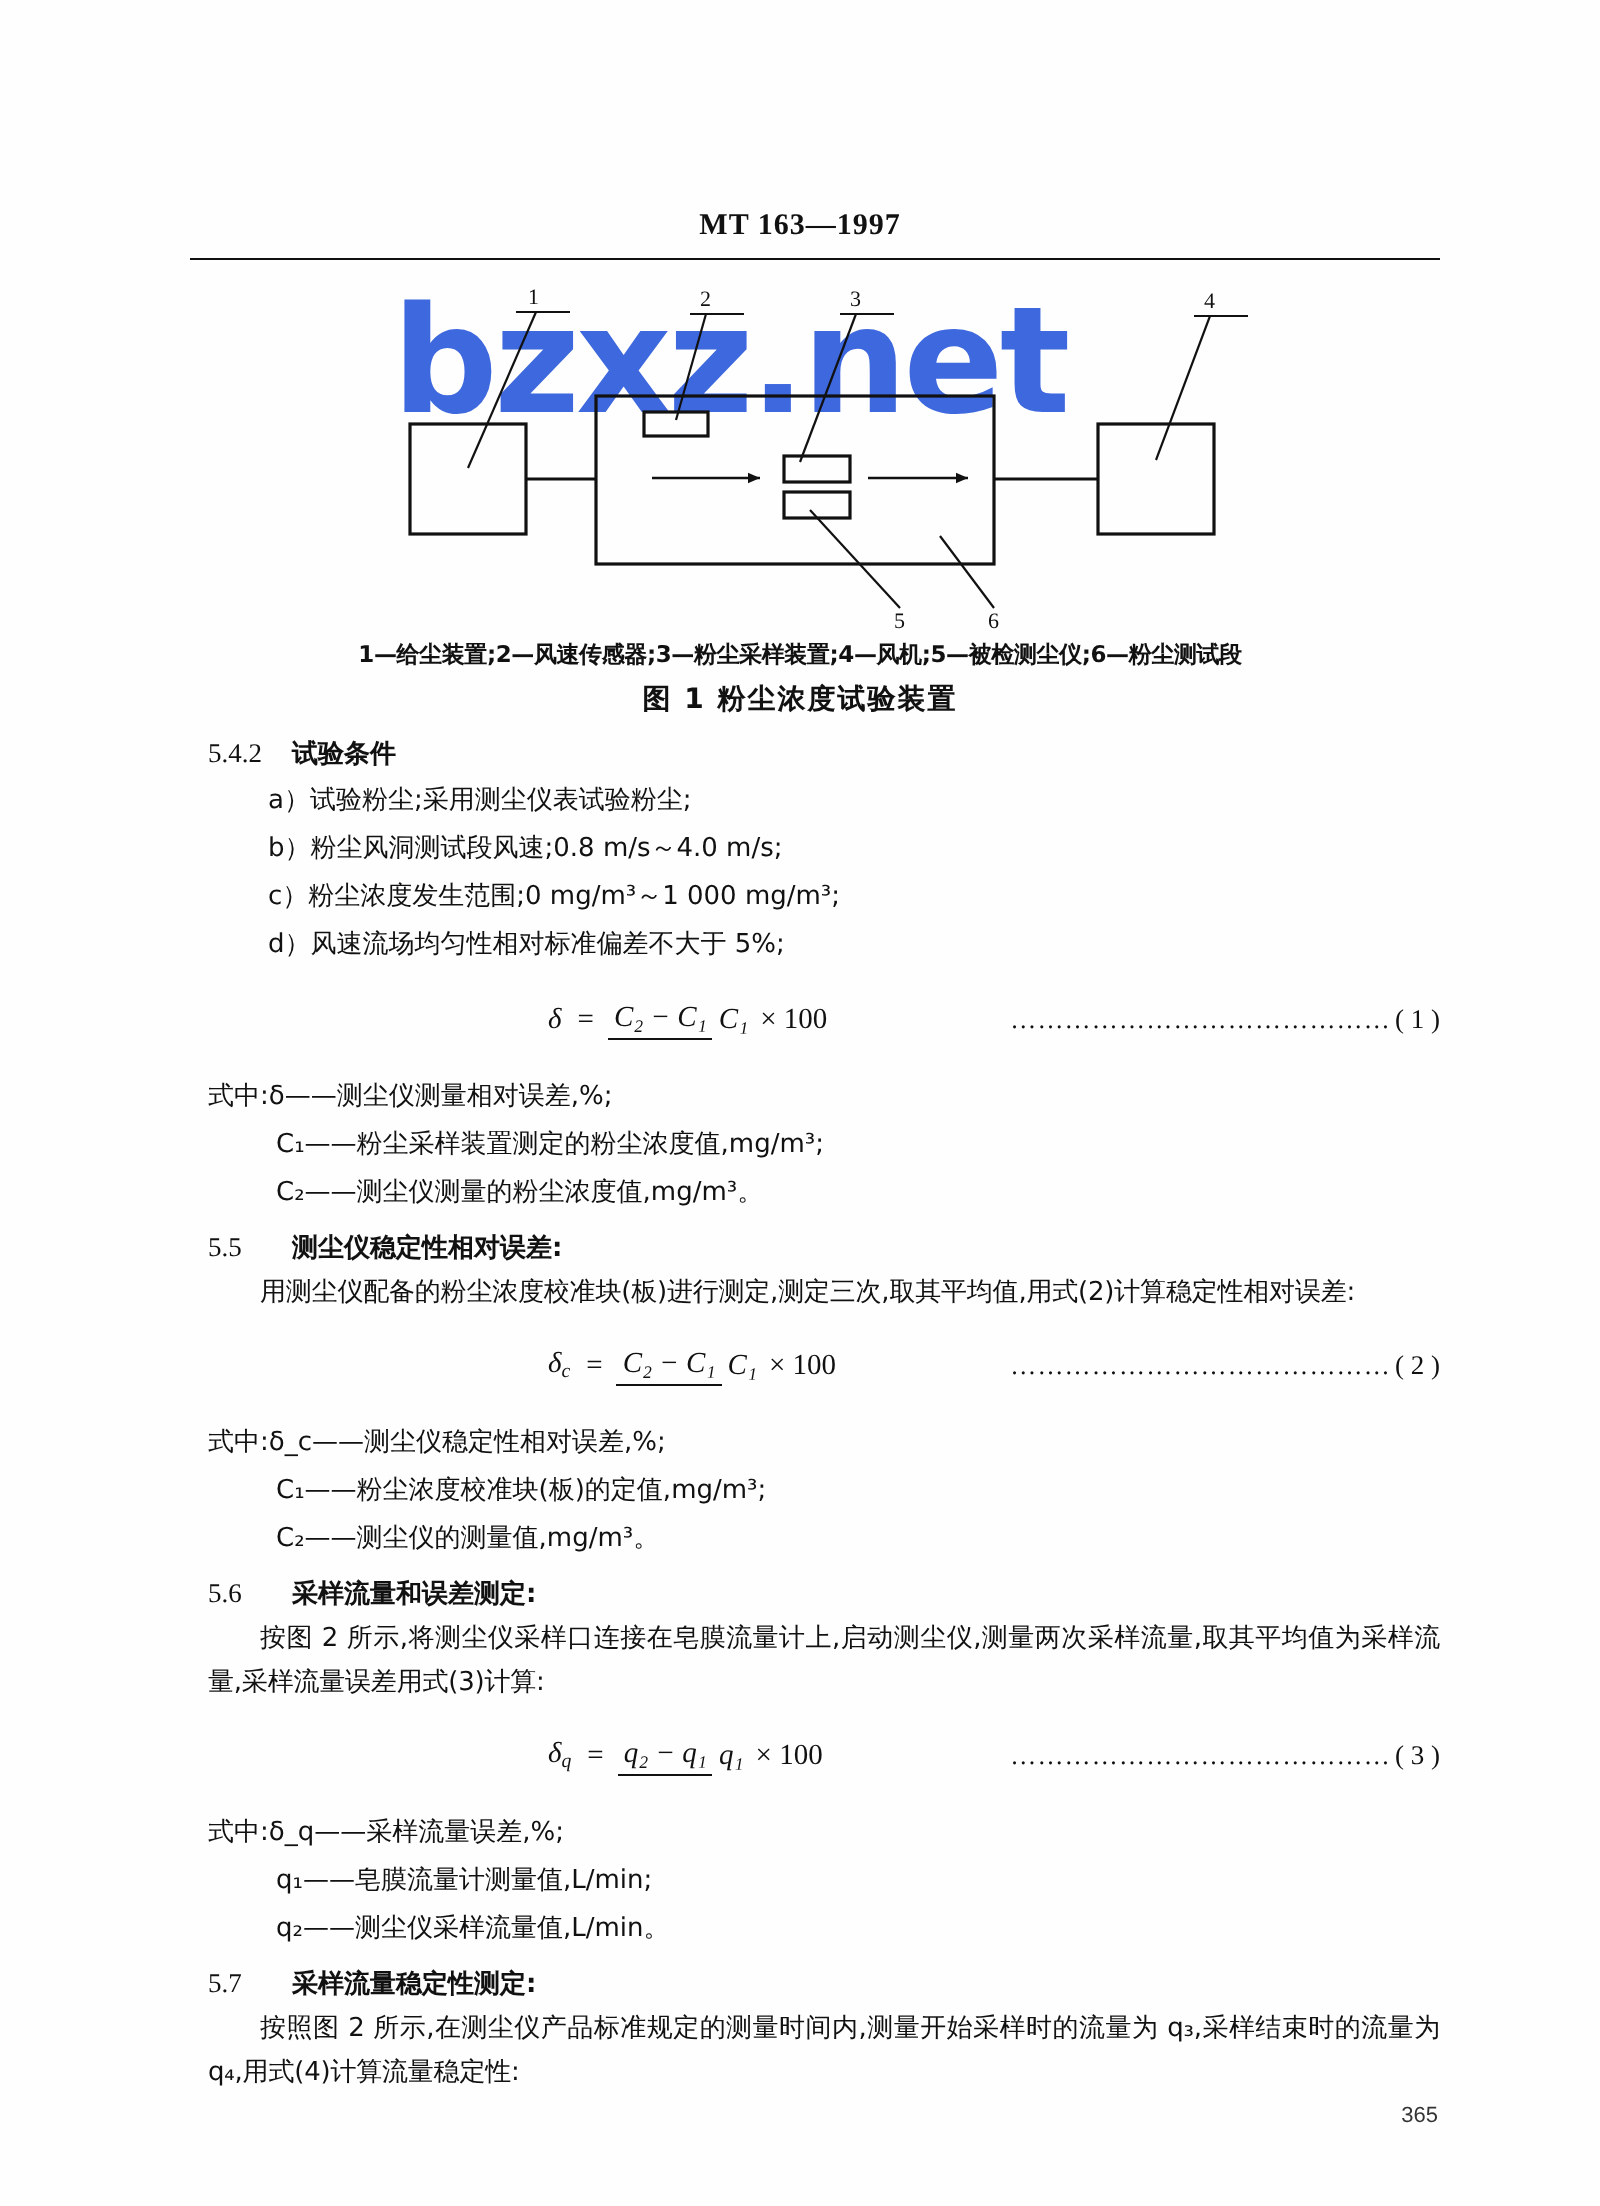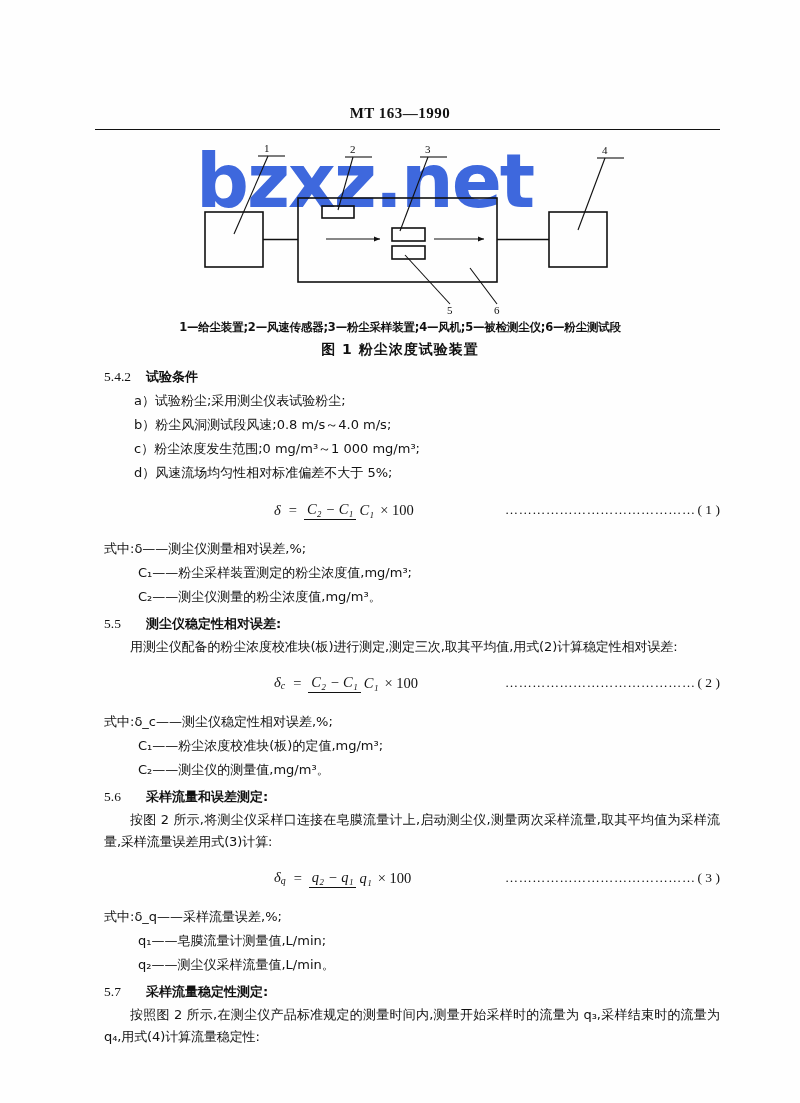--- a/index.html
+++ b/index.html
@@ -223,21 +223,21 @@
   sub { vertical-align: -0.25em; font-size: 0.7em; }
 </style>
 </head>
 <body>
 
 <div id="page">
 
   <div id="watermark">bzxz.net</div>
 
   <div id="header">
-    <span class="std-no">MT 163—1990</span>
+    <span class="std-no">MT 163—1997</span>
   </div>
   <div id="headrule"></div>
 
   <div id="figure">
     <svg width="800" height="180" viewBox="0 0 800 180">
       <g stroke="#111" stroke-width="1.6" fill="none">
 
         <rect x="205" y="212" width="58" height="55" transform="translate(0,-136)"></rect>
 
         <line x1="263" y1="103.5" x2="298" y2="103.5"></line>
@@ -365,14 +365,15 @@
     <div class="defline sub">q₁——皂膜流量计测量值,L/min;</div>
     <div class="defline sub">q₂——测尘仪采样流量值,L/min。</div>
 
     <div class="sec-head">
       <span class="num">5.7</span><span class="ttl">采样流量稳定性测定:</span>
     </div>
     <div class="para indent">按照图 2 所示,在测尘仪产品标准规定的测量时间内,测量开始采样时的流量为 q₃,采样结束时的流量为 q₄,用式(4)计算流量稳定性:</div>
 
   </div>
 
+  <div id="pagenum">365</div>
 
 </div>
 
 </body></html>

